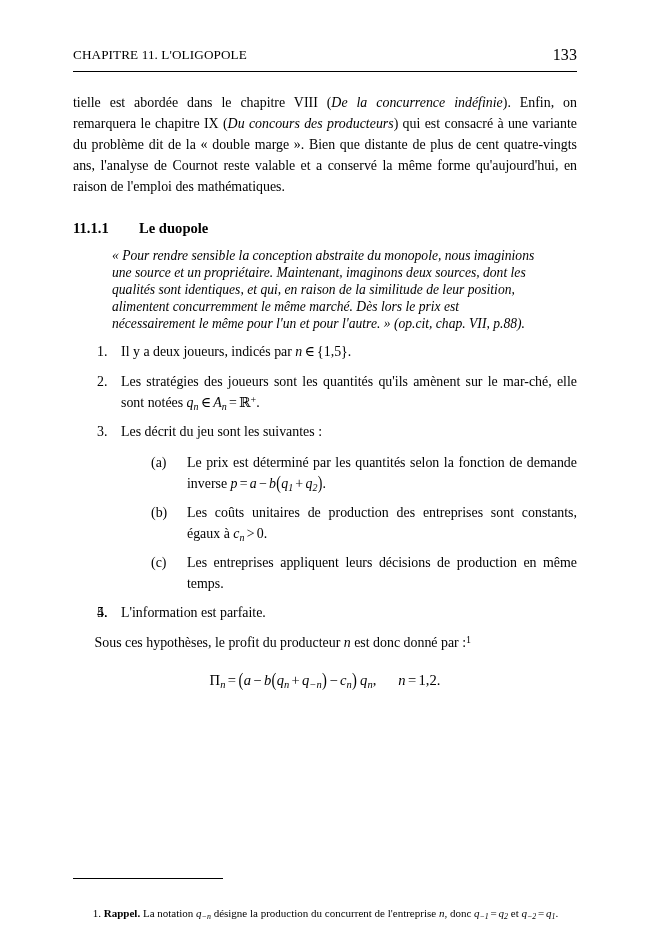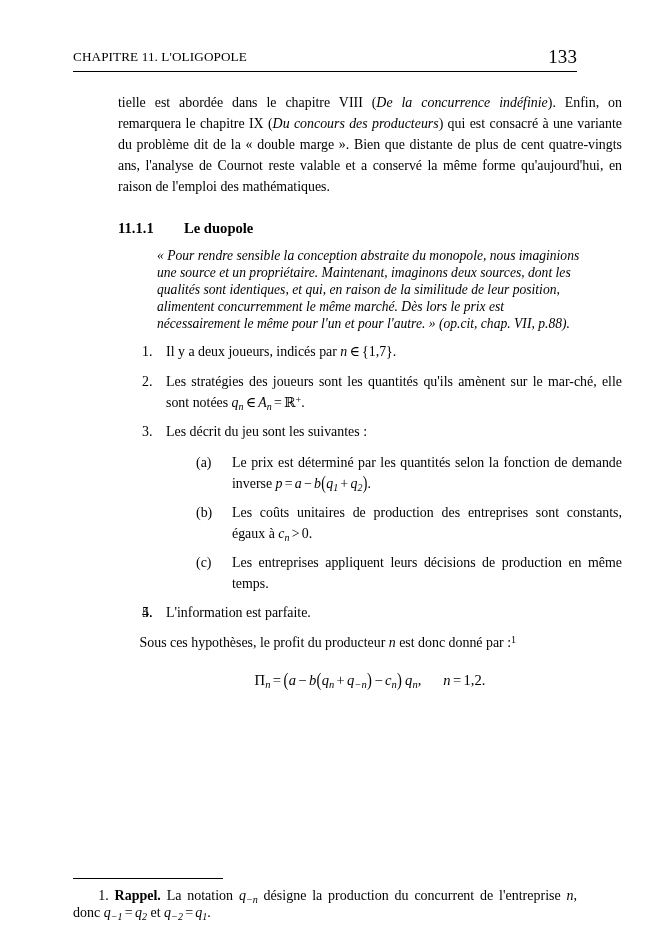--- a/index.html
+++ b/index.html
@@ -36,38 +36,37 @@
     justify-content: space-between;
     font-size: 13.2px;
     letter-spacing: 0.1px;
   }
   .runhead-title {
     font-variant: small-caps;
     text-transform: none;
     white-space: nowrap;
   }
   .runhead-folio {
-    font-size: 19px;
+    font-size: 16px;
   }
   .runhead-rule {
     position: absolute;
     left: 73px;
     top: 71px;
     width: 504px;
     height: 1.1px;
     background: #000000;
   }
 
   
   .body {
     position: absolute;
     left: 73px;
     top: 92px;
     width: 504px;
-    margin-left: 45px;
   }
 
   p.para {
     margin: 0;
     font-size: 13.9px;
     line-height: 21.1px;
     text-align: justify;
     text-justify: inter-word;
     hyphens: manual;
   }
@@ -180,21 +179,21 @@
     bottom: 67px;
     width: 150px;
     height: 0.9px;
     background: #000000;
   }
   .footnote {
     position: absolute;
     left: 73px;
     bottom: 25px;
     width: 504px;
-    font-size: 14px;
+    font-size: 11px;
     line-height: 16.4px;
     text-align: justify;
   }
   .footnote .fn-num { margin-left: 1.8em; }
   .footnote b { font-weight: bold; }
 </style>
 </head>
 <body>
 
 <div class="page">
@@ -215,21 +214,21 @@
     </h3>
 
     <blockquote class="quote"><span>« Pour rendre sensible la conception abstraite du monopole, nous imaginions une source et un propriétaire. Maintenant, imaginons deux sources, dont les qualités sont identiques, et qui, en raison de la similitude de leur position, alimentent concurremment le même marché. Dès lors le prix est nécessairement le même pour l'un et pour l'autre. »</span> <span>(op.cit, chap. VII, p.88).</span></blockquote>
 
 
 
     <ol class="enum">
 
       <li>
         <span class="marker">1.</span>
-        <span>Il y a deux joueurs, indicés par </span><span class="math">n<span class="op">∈</span><span class="up">{1,7}</span></span><span>.</span>
+        <span>Il y a deux joueurs, indicés par </span><span class="math">n<span class="op">∈</span><span class="up">{1,5}</span></span><span>.</span>
       </li>
 
       <li>
         <span class="marker">2.</span>
         <span>Les stratégies des joueurs sont les quantités qu'ils amènent sur le mar-ché, elle sont notées </span><span class="math">q<sub>n</sub><span class="op">∈</span>A<sub>n</sub><span class="op">=</span><span class="bb">ℝ</span><sup class="up">+</sup></span><span>.</span>
       </li>
 
       <li>
         <span class="marker">3.</span>
         <span>Les décrit du jeu sont les suivantes :</span>

